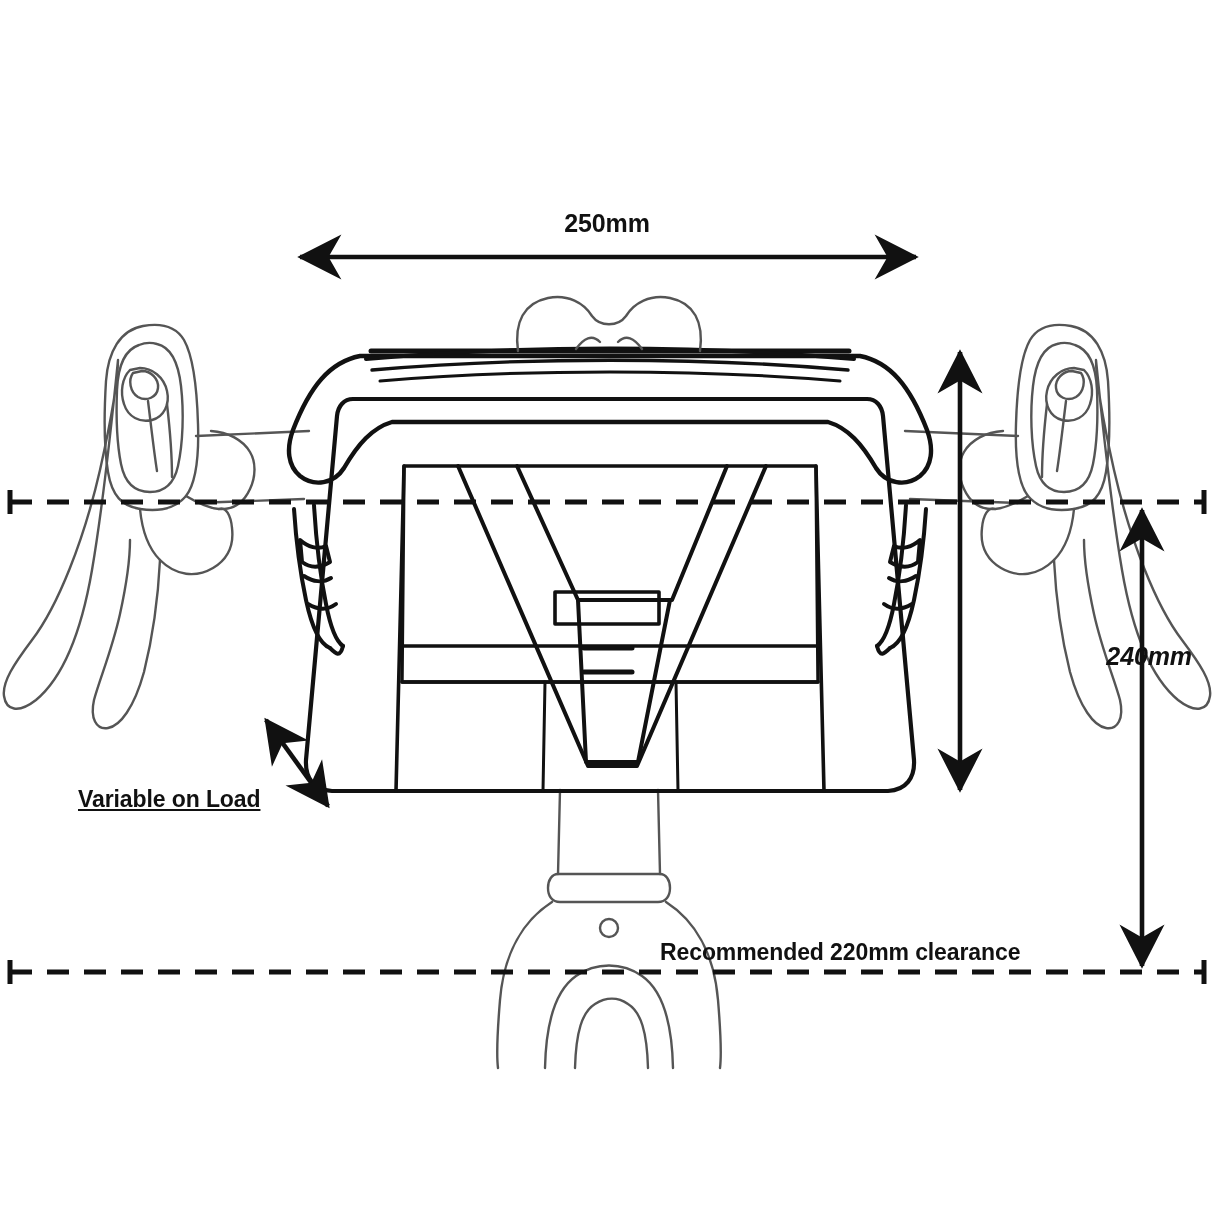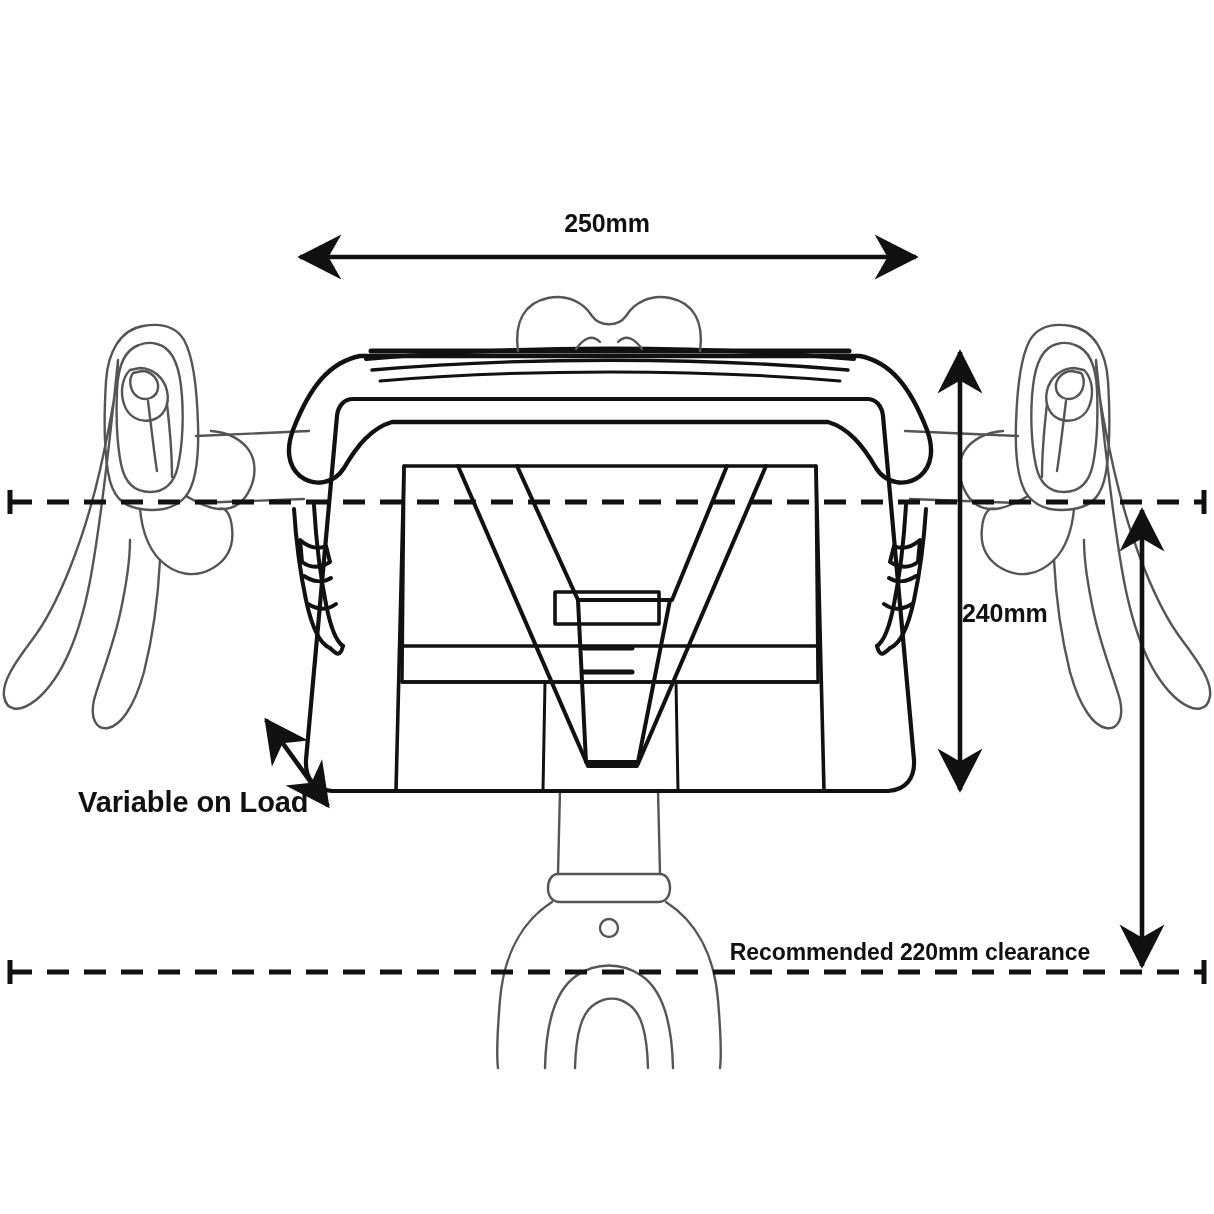--- a/index.html
+++ b/index.html
@@ -39,36 +39,38 @@
   }
   #label-width {
     left: 0;
     top: 208px;
     width: 1214px;
     text-align: center;
     font-size: 25px;
   }
   #label-height {
     left: 962px;
-    top: 537px;
+    top: 580px;
     width: 230px;
-    text-align: left;
+    text-align: right;
     font-size: 25px;
+    font-style: italic;
   }
   #label-clearance {
     left: 660px;
     top: 882px;
     width: 500px;
-    text-align: center;
+    text-align: left;
     font-size: 23px;
   }
   #label-variable {
     left: 78px;
     top: 785px;
-    font-size: 29px;
+    font-size: 23px;
+    text-decoration: underline;
   }
 </style>
 </head>
 <body>
 
 <div id="diagram-root">
 
   <svg class="drawing" viewBox="0 0 1214 1214" xmlns="http://www.w3.org/2000/svg">
     <defs>
       <marker id="arrowEnd" markerWidth="11" markerHeight="11" refX="9.4" refY="5.5" orient="auto" markerUnits="strokeWidth">

